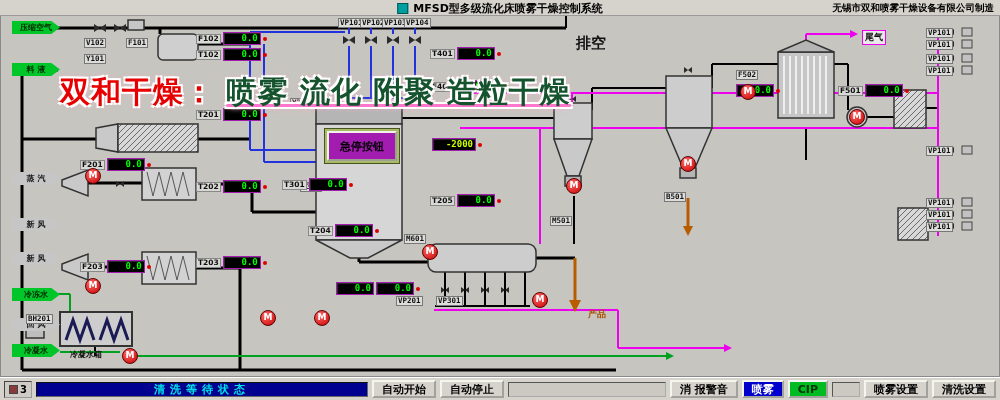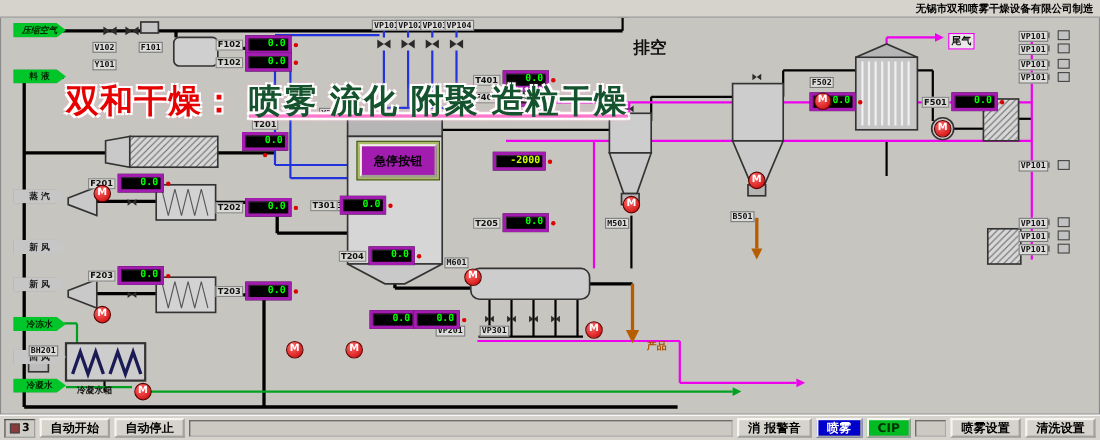--- a/index.html
+++ b/index.html
@@ -13,21 +13,21 @@
   .canvas-bg{position:absolute;left:0;top:15px;right:0;bottom:23px;background:#c7c5bf;border:1px solid #8a8a8a;box-sizing:border-box;z-index:0;}
   svg.piping{position:absolute;left:0;top:0;z-index:1;pointer-events:none;}
   #gen-layer{position:absolute;inset:0;z-index:3;pointer-events:none;}
   
   .src-arrow{position:absolute;width:48px;height:13px;font-size:8px;font-weight:bold;line-height:13px;text-align:center;clip-path:polygon(0 0,82% 0,100% 50%,82% 100%,0 100%);filter:drop-shadow(0 0 1px #333);white-space:nowrap;}
   .src-arrow.green{background:#00c62a;color:#002900;}
   .src-arrow.gray{background:#c6c6c6;color:#1a1a1a;}
   .eq-tag{position:absolute;font:bold 7.5px "DejaVu Sans Mono",monospace;color:#111;background:#dcdcda;border:1px solid #777;padding:0 1px;line-height:8px;white-space:nowrap;}
   .disp{position:absolute;display:flex;align-items:center;gap:2px;}
   .disp .dlabel{font:bold 7.5px "DejaVu Sans",sans-serif;color:#101010;background:#d8d8d4;border:1px solid #888;padding:0 1px;line-height:8px;white-space:nowrap;}
-  .disp .dval{background:#000;color:#00ff00;font:bold 9px "DejaVu Sans Mono",monospace;width:34px;height:11px;line-height:11px;text-align:right;padding-right:2px;border:3px solid #a21caf;box-shadow:inset 1px 1px 0 #2a2a2a;}
+  .disp .dval{background:#000;color:#00ff00;font:bold 9px "DejaVu Sans Mono",monospace;width:34px;height:11px;line-height:11px;text-align:right;padding-right:2px;border:1px solid #a21caf;box-shadow:inset 1px 1px 0 #2a2a2a;}
   .disp.wide .dval{width:40px;color:#ccff00;}
   .disp .led{width:4px;height:4px;background:#dd0000;border-radius:50%;}
   .motor{position:absolute;width:14px;height:14px;border-radius:50%;background:radial-gradient(circle at 35% 30%,#ff6a6a,#c80000);border:1px solid #5c0000;color:#fff;font:bold 9px "DejaVu Sans",sans-serif;text-align:center;line-height:13px;transform:translate(-50%,-50%);pointer-events:auto;cursor:pointer;}
   .flow-label{position:absolute;font-weight:bold;white-space:nowrap;}
   .flow-label.frame{border:1px solid #ee00ee;padding:0 2px;background:#e9e9e9;}
   
   .estop-plate{position:absolute;left:324px;top:128px;width:74px;height:34px;background:#a9bb66;border:1px solid #46541f;z-index:4;display:flex;align-items:center;justify-content:center;}
   .estop-btn{width:66px;height:26px;background:#a21caf;border:2px outset #f2f2e8;font-weight:bold;font-size:11px;color:#000;display:flex;align-items:center;justify-content:center;cursor:pointer;white-space:nowrap;}
   
   .watermark{position:absolute;left:60px;top:72px;z-index:6;font-weight:bold;font-size:30px;letter-spacing:1px;white-space:nowrap;pointer-events:none;}
@@ -198,38 +198,38 @@
       <rect x="962" y="54" width="10" height="8"></rect>
         <rect x="962" y="66" width="10" height="8"></rect>
       <rect x="962" y="146" width="10" height="8"></rect>
         <rect x="962" y="198" width="10" height="8"></rect>
       <rect x="962" y="210" width="10" height="8"></rect>
         <rect x="962" y="222" width="10" height="8"></rect>
     </g>
   </svg>
 
   <div id="gen-layer">
-      <div class="src-arrow green" style="left: 12px; top: 21px; font-style: italic;">压缩空气</div>
+      <div class="src-arrow green" style="left: 12px; top: 21px;">压缩空气</div>
       <div class="src-arrow green" style="left: 12px; top: 63px;">料 液</div>
       <div class="src-arrow gray" style="left: 12px; top: 172px;">蒸 汽</div>
       <div class="src-arrow gray" style="left: 12px; top: 218px;">新 风</div>
       <div class="src-arrow gray" style="left: 12px; top: 252px;">新 风</div>
       <div class="src-arrow green" style="left: 12px; top: 288px;">冷冻水</div>
       <div class="src-arrow gray" style="left: 12px; top: 318px;">回 风</div>
       <div class="src-arrow green" style="left: 12px; top: 344px;">冷凝水</div>
       <div class="eq-tag" style="left: 84px; top: 38px;">V102</div>
       <div class="eq-tag" style="left: 84px; top: 54px;">Y101</div>
       <div class="eq-tag" style="left: 126px; top: 38px;">F101</div>
       <div class="eq-tag" style="left: 338px; top: 18px;">VP101</div>
       <div class="eq-tag" style="left: 360px; top: 18px;">VP102</div>
       <div class="eq-tag" style="left: 382px; top: 18px;">VP103</div>
       <div class="eq-tag" style="left: 404px; top: 18px;">VP104</div>
       <div class="eq-tag" style="left: 290px; top: 98px;">Y201</div>
       <div class="eq-tag" style="left: 300px; top: 182px;">V301</div>
-      <div class="eq-tag" style="left: 550px; top: 198px;">M501</div>
+      <div class="eq-tag" style="left: 550px; top: 216px;">M501</div>
       <div class="eq-tag" style="left: 664px; top: 192px;">B501</div>
       <div class="eq-tag" style="left: 736px; top: 70px;">F502</div>
       <div class="eq-tag" style="left: 26px; top: 314px;">BH201</div>
       <div class="eq-tag" style="left: 404px; top: 234px;">M601</div>
       <div class="eq-tag" style="left: 396px; top: 296px;">VP201</div>
       <div class="eq-tag" style="left: 436px; top: 296px;">VP301</div>
       <div class="eq-tag" style="left: 926px; top: 28px;">VP101</div>
       <div class="eq-tag" style="left: 926px; top: 40px;">VP101</div>
       <div class="eq-tag" style="left: 926px; top: 54px;">VP101</div>
       <div class="eq-tag" style="left: 926px; top: 66px;">VP101</div>
@@ -244,41 +244,41 @@
       <div class="disp" style="left: 196px; top: 32px;">
         <span class="dlabel">F102</span>
         <span class="dval">0.0</span>
         <span class="led"></span>
       </div>
       <div class="disp" style="left: 196px; top: 48px;">
         <span class="dlabel">T102</span>
         <span class="dval">0.0</span>
         <span class="led"></span>
       </div>
-      <div class="disp" style="left: 430px; top: 64px;">
+      <div class="disp" style="left: 430px; top: 47px;">
         <span class="dlabel">T401</span>
         <span class="dval">0.0</span>
         <span class="led"></span>
       </div>
       <div class="disp" style="left: 430px; top: 80px;">
         <span class="dlabel">F401</span>
         <span class="dval">0.0</span>
         <span class="led"></span>
       </div>
-      <div class="disp" style="left: 220px; top: 108px; flex-direction: column;">
+      <div class="disp" style="left: 196px; top: 108px;">
         <span class="dlabel">T201</span>
         <span class="dval">0.0</span>
         <span class="led"></span>
       </div>
       <div class="disp" style="left: 282px; top: 178px;">
         <span class="dlabel">T301</span>
         <span class="dval">0.0</span>
         <span class="led"></span>
       </div>
-      <div class="disp wide" style="left: 448px; top: 138px;">
+      <div class="disp wide" style="left: 432px; top: 138px;">
         <span class="dval">-2000</span>
         <span class="led"></span>
       </div>
       <div class="disp" style="left: 308px; top: 224px;">
         <span class="dlabel">T204</span>
         <span class="dval">0.0</span>
         <span class="led"></span>
       </div>
       <div class="disp" style="left: 430px; top: 194px;">
         <span class="dlabel">T205</span>
@@ -288,21 +288,21 @@
       <div class="disp" style="left: 80px; top: 158px;">
         <span class="dlabel">F201</span>
         <span class="dval">0.0</span>
         <span class="led"></span>
       </div>
       <div class="disp" style="left: 196px; top: 180px;">
         <span class="dlabel">T202</span>
         <span class="dval">0.0</span>
         <span class="led"></span>
       </div>
-      <div class="disp" style="left: 80px; top: 242px;">
+      <div class="disp" style="left: 80px; top: 260px;">
         <span class="dlabel">F203</span>
         <span class="dval">0.0</span>
         <span class="led"></span>
       </div>
       <div class="disp" style="left: 196px; top: 256px;">
         <span class="dlabel">T203</span>
         <span class="dval">0.0</span>
         <span class="led"></span>
       </div>
       <div class="disp" style="left: 736px; top: 84px;">
@@ -340,27 +340,34 @@
       <span>急停按钮</span>
     </div>
   </div>
 
   <div class="watermark">
     <span class="wm-prefix">双和干燥：</span>
     <span class="wm-suffix">喷雾 流化 附聚 造粒干燥</span>
   </div>
 
   <div class="titlebar">
+    <div class="tb-center">
+      <span class="app-icon"></span>
+      <span>MFSD型多级流化床喷雾干燥控制系统</span>
+    </div>
     <div class="tb-right">无锡市双和喷雾干燥设备有限公司制造</div>
   </div>
 
   <div class="bottombar">
     <div class="counter">
       <span class="c-icon"></span>
       <span>3</span>
+    </div>
+    <div class="statusbar">
+      <span>清洗等待状态</span>
     </div>
     <button class="btn">自动开始</button>
     <button class="btn">自动停止</button>
     <div class="strip"></div>
     <button class="btn">消 报警音</button>
     <button class="btn spray">喷雾</button>
     <button class="btn cip">CIP</button>
     <div class="strip narrow"></div>
     <button class="btn">喷雾设置</button>
     <button class="btn">清洗设置</button>

